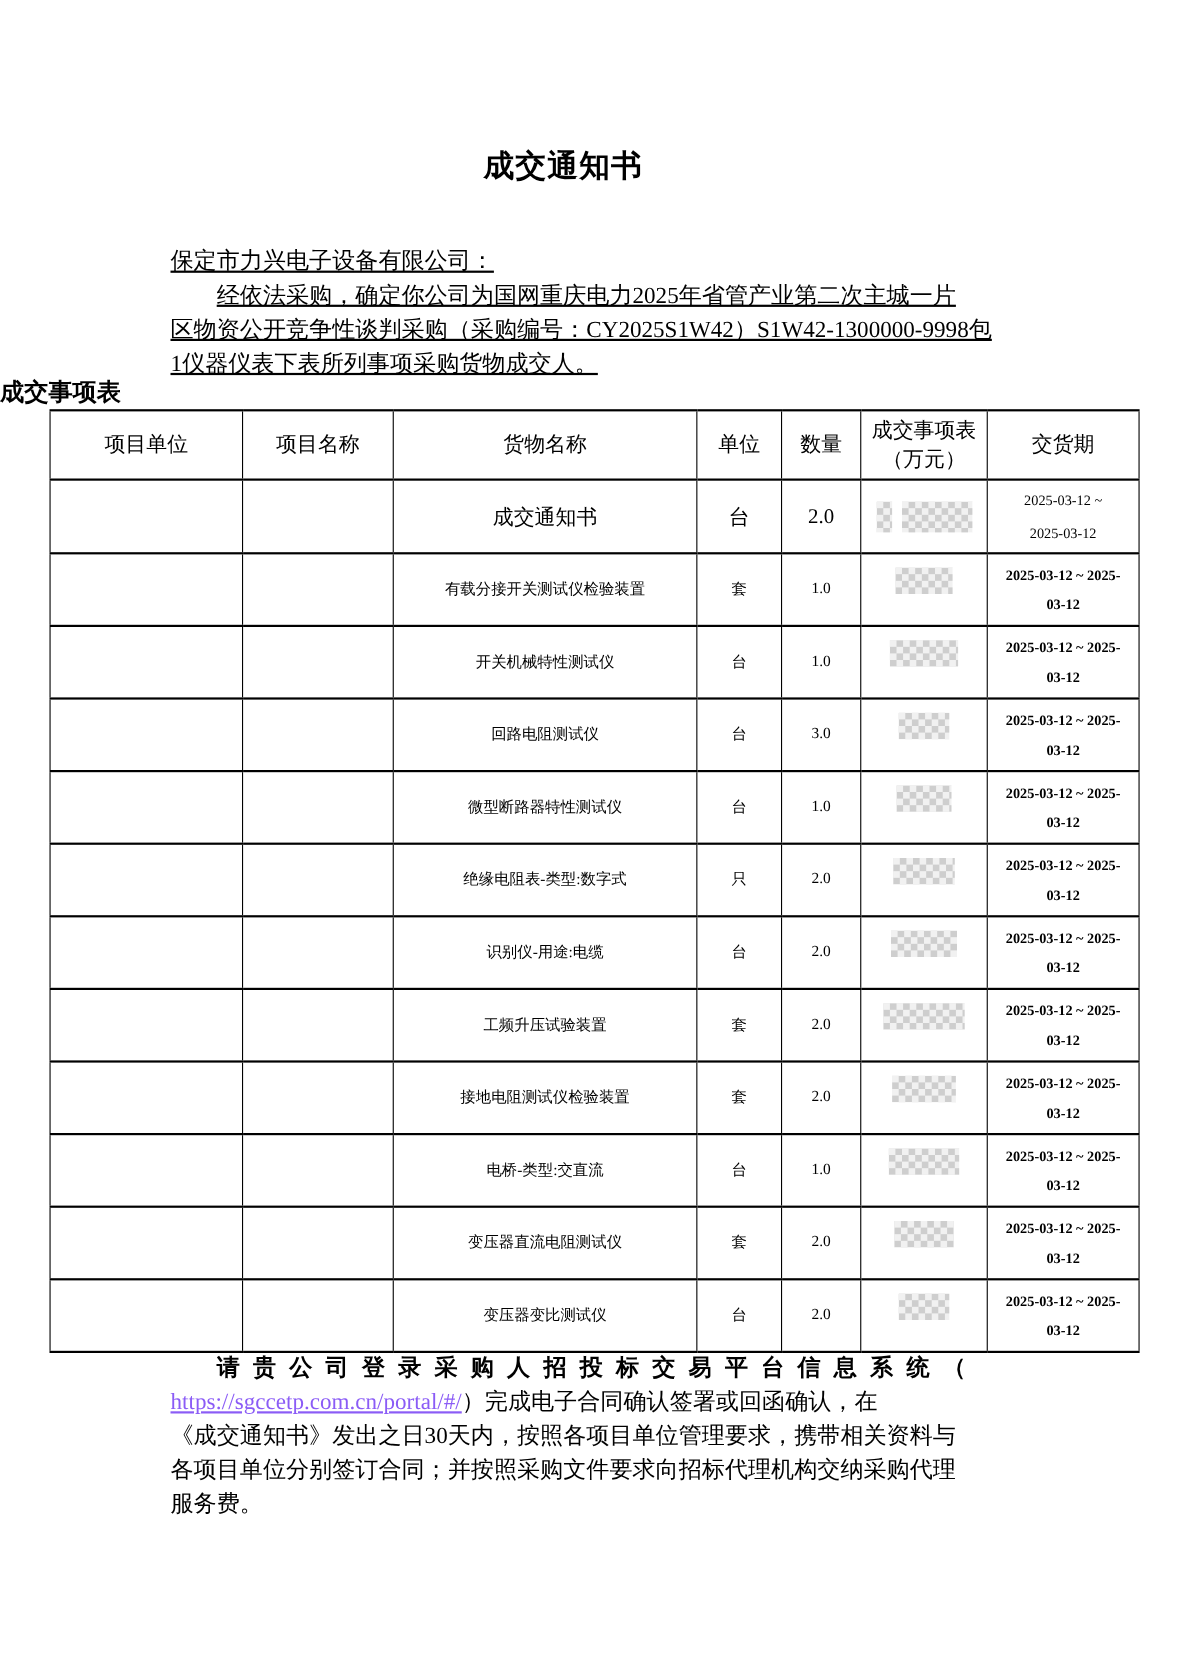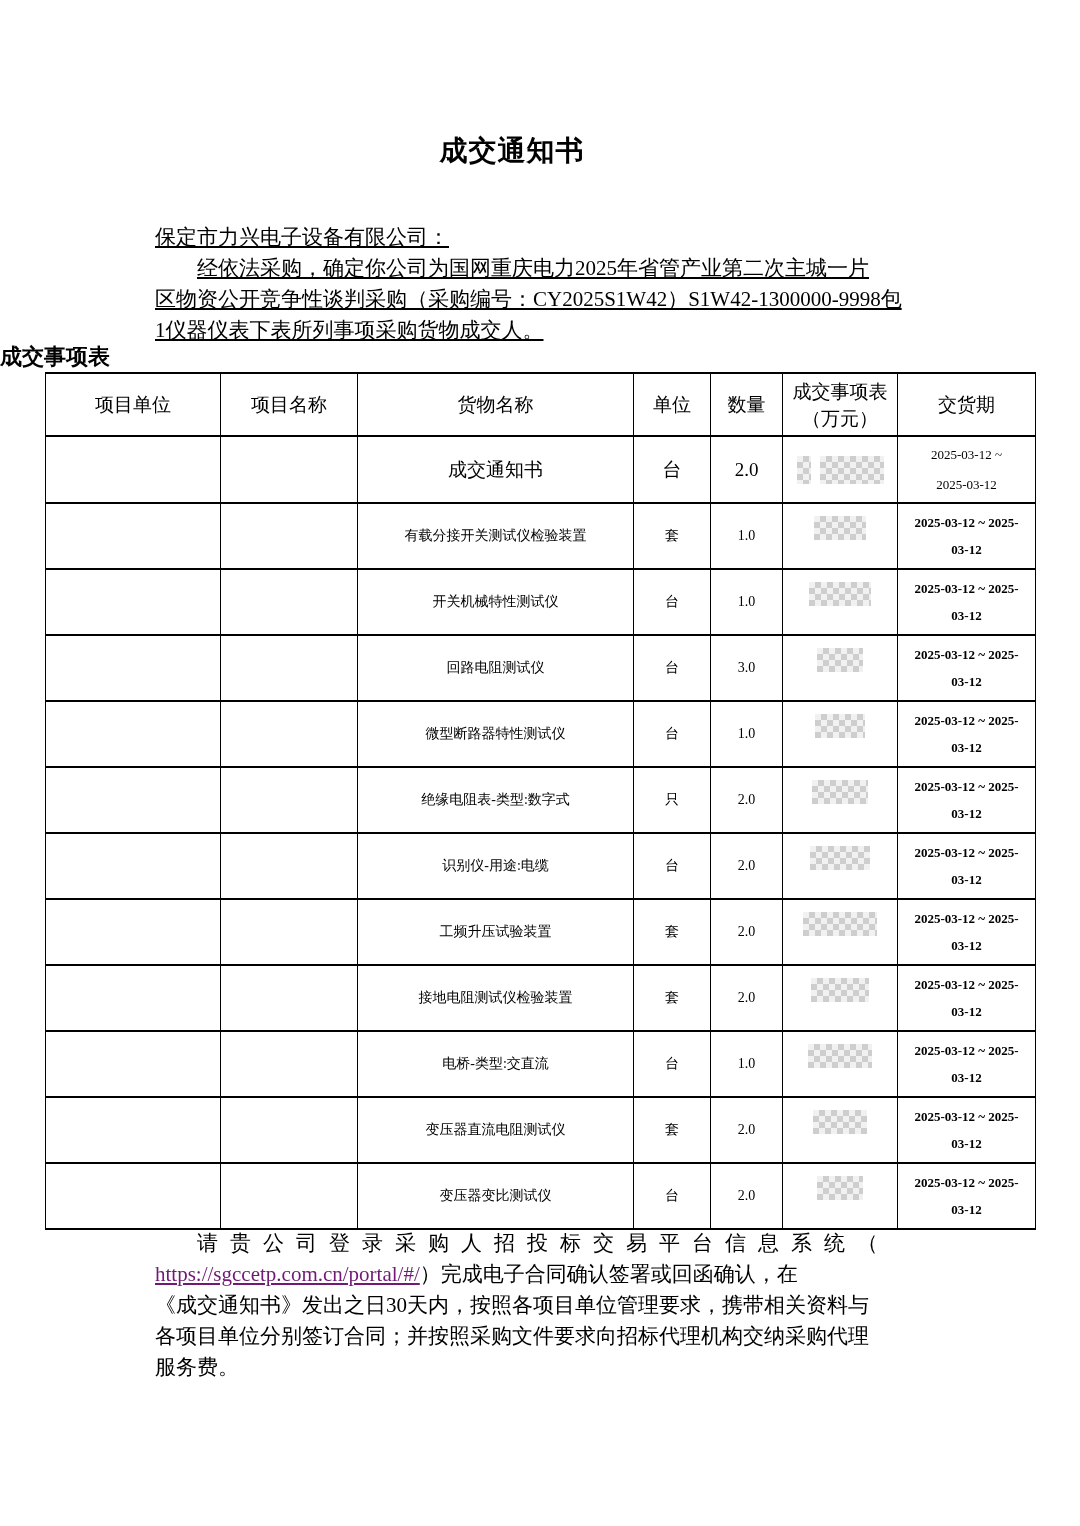--- a/index.html
+++ b/index.html
@@ -60,23 +60,23 @@
   .mosaic.w46{width:46px;}.mosaic.w50{width:50px;}.mosaic.w52{width:52px;}
   .mosaic.w54{width:54px;}.mosaic.w56{width:56px;}.mosaic.w58{width:58px;}
   .mosaic.w60{width:60px;}.mosaic.w62{width:62px;}.mosaic.w64{width:64px;}
   .mosaic.w74{width:74px;}
 
   .footer-text{
     position:absolute;top:1228px;left:155px;width:782px;
     font-size:21px;line-height:31px;
   }
   .footer-text .line{white-space:nowrap;}
-  .footer-text .spread{letter-spacing:12px;text-indent:2em;}
+  .footer-text .spread{letter-spacing:12px;text-indent:2em;font-weight:bold;}
   .footer-text a{
-    color:#701a75;text-decoration:underline;
+    color:#8b5cf6;text-decoration:underline;
     font-family:"Liberation Serif","DejaVu Serif",serif;
   }
 </style>
 </head>
 <body>
 
 <div class="page">
 
   <div class="doc-title">成交通知书</div>
 

